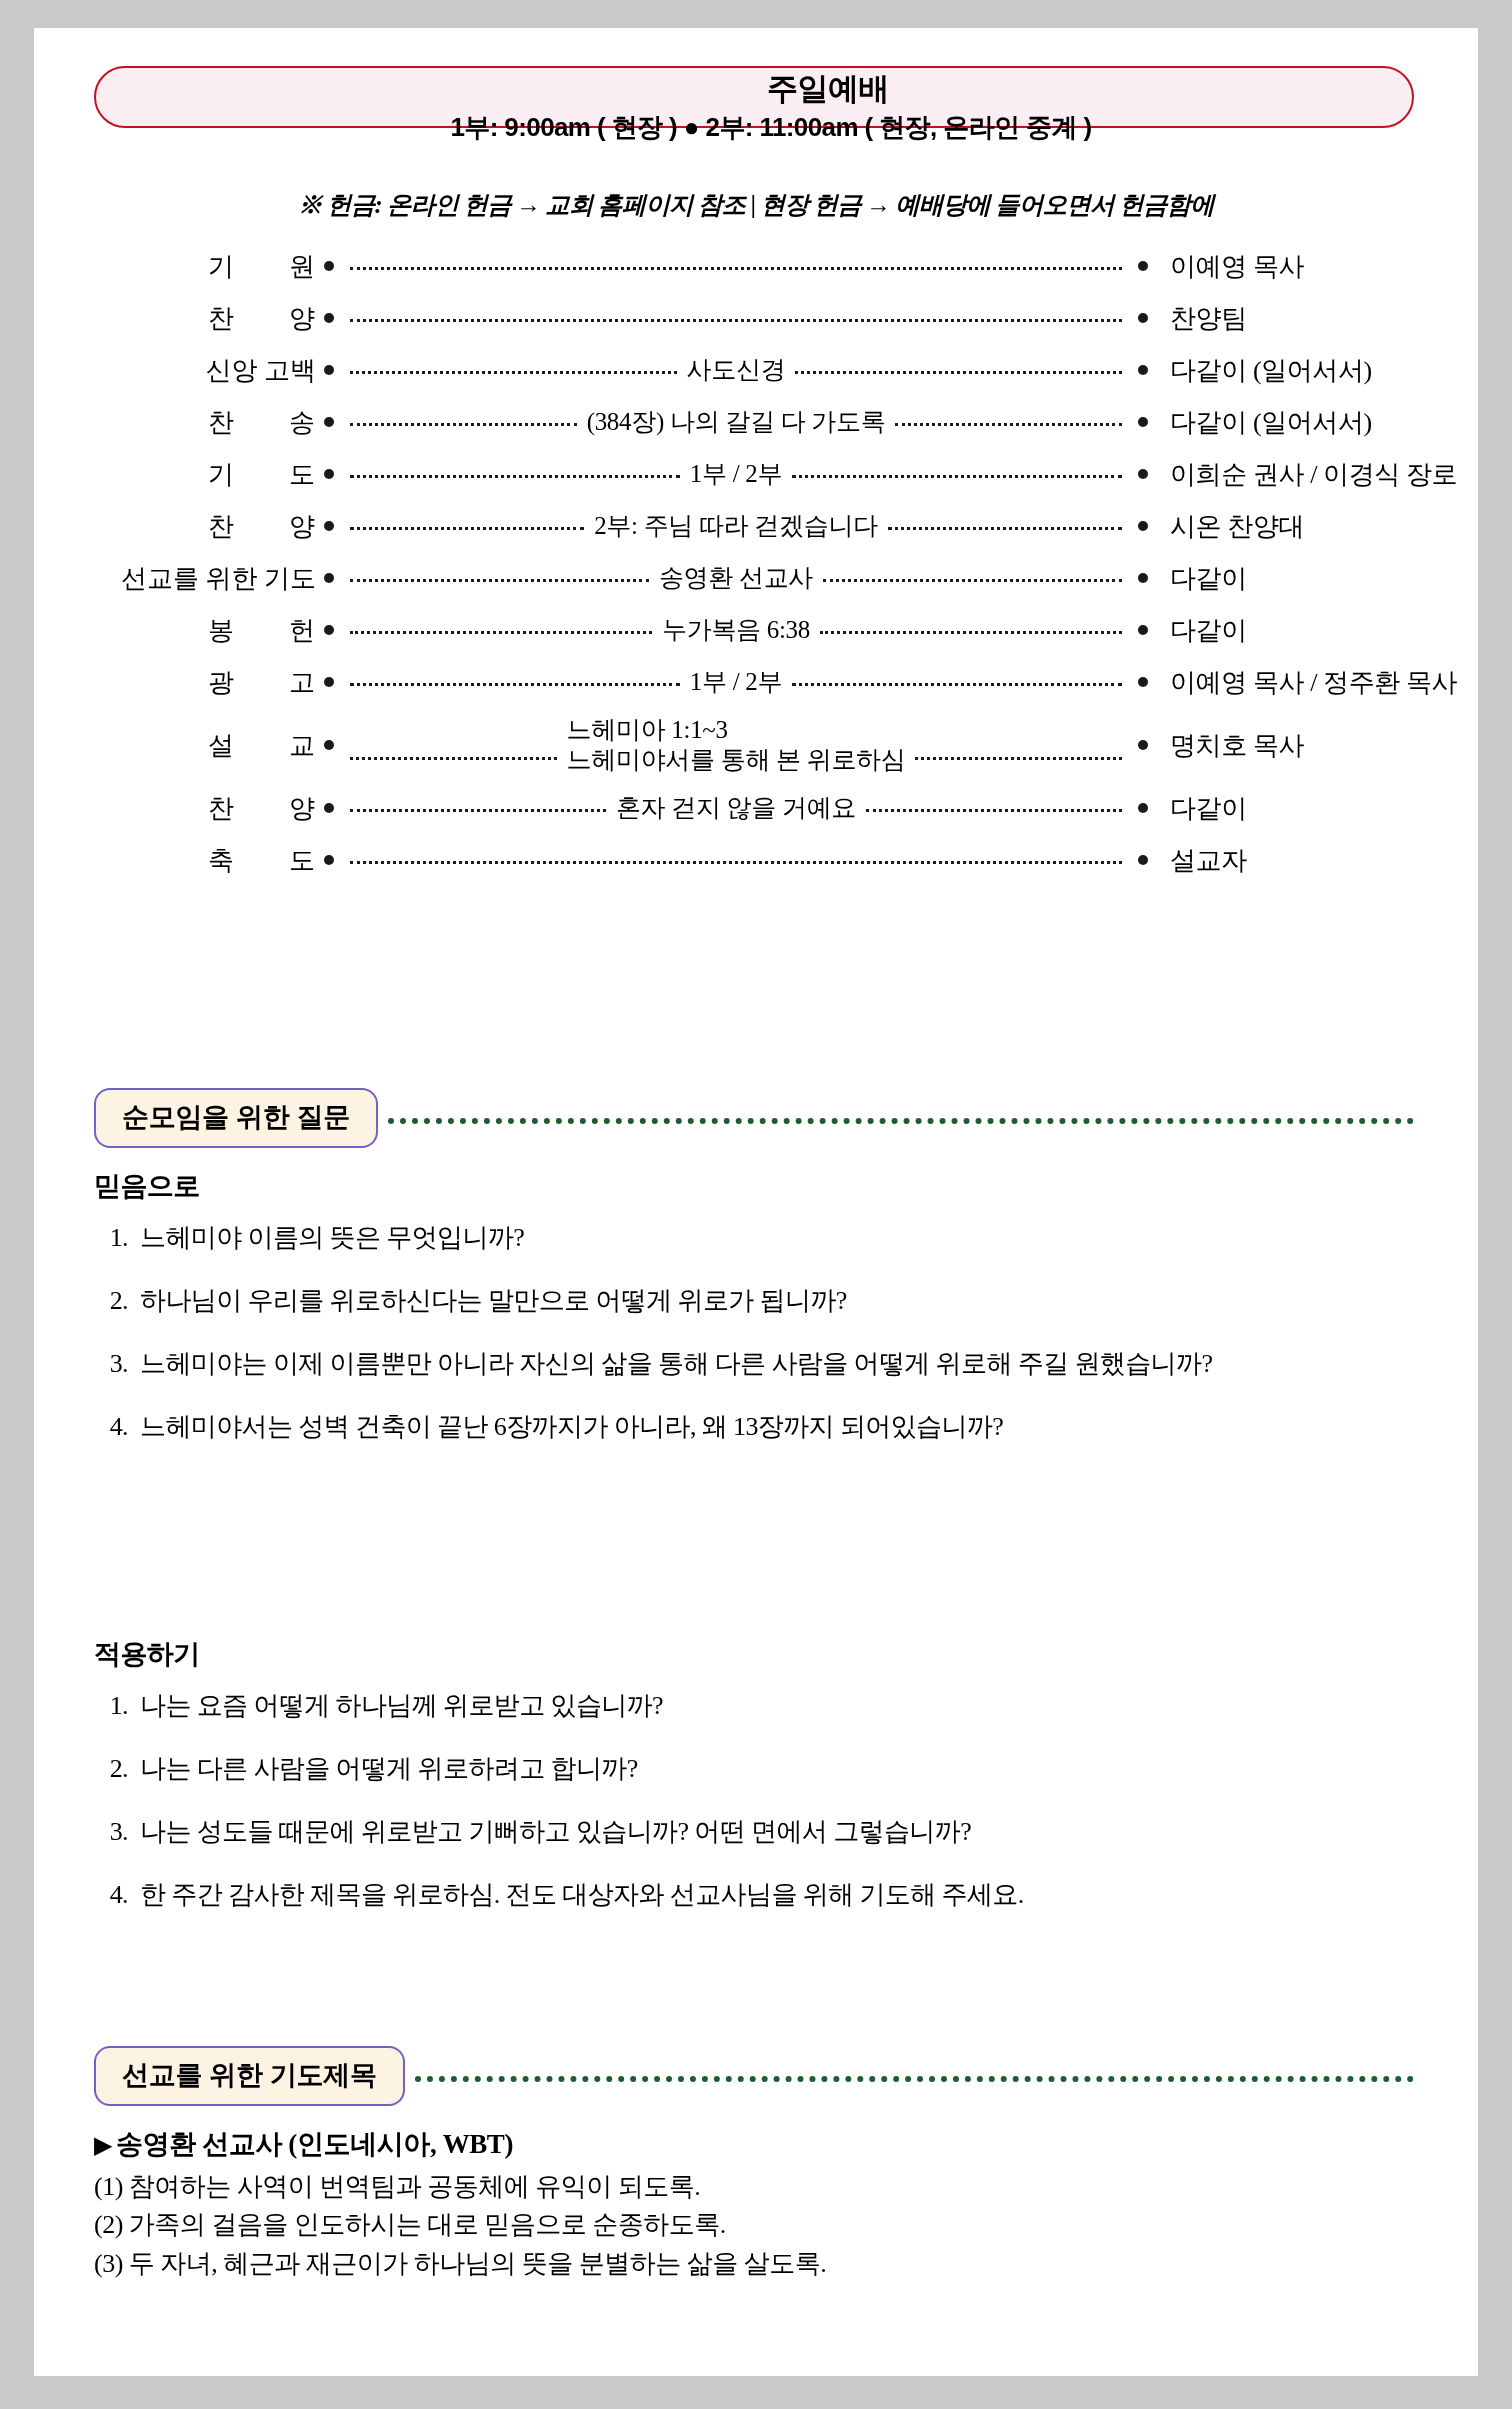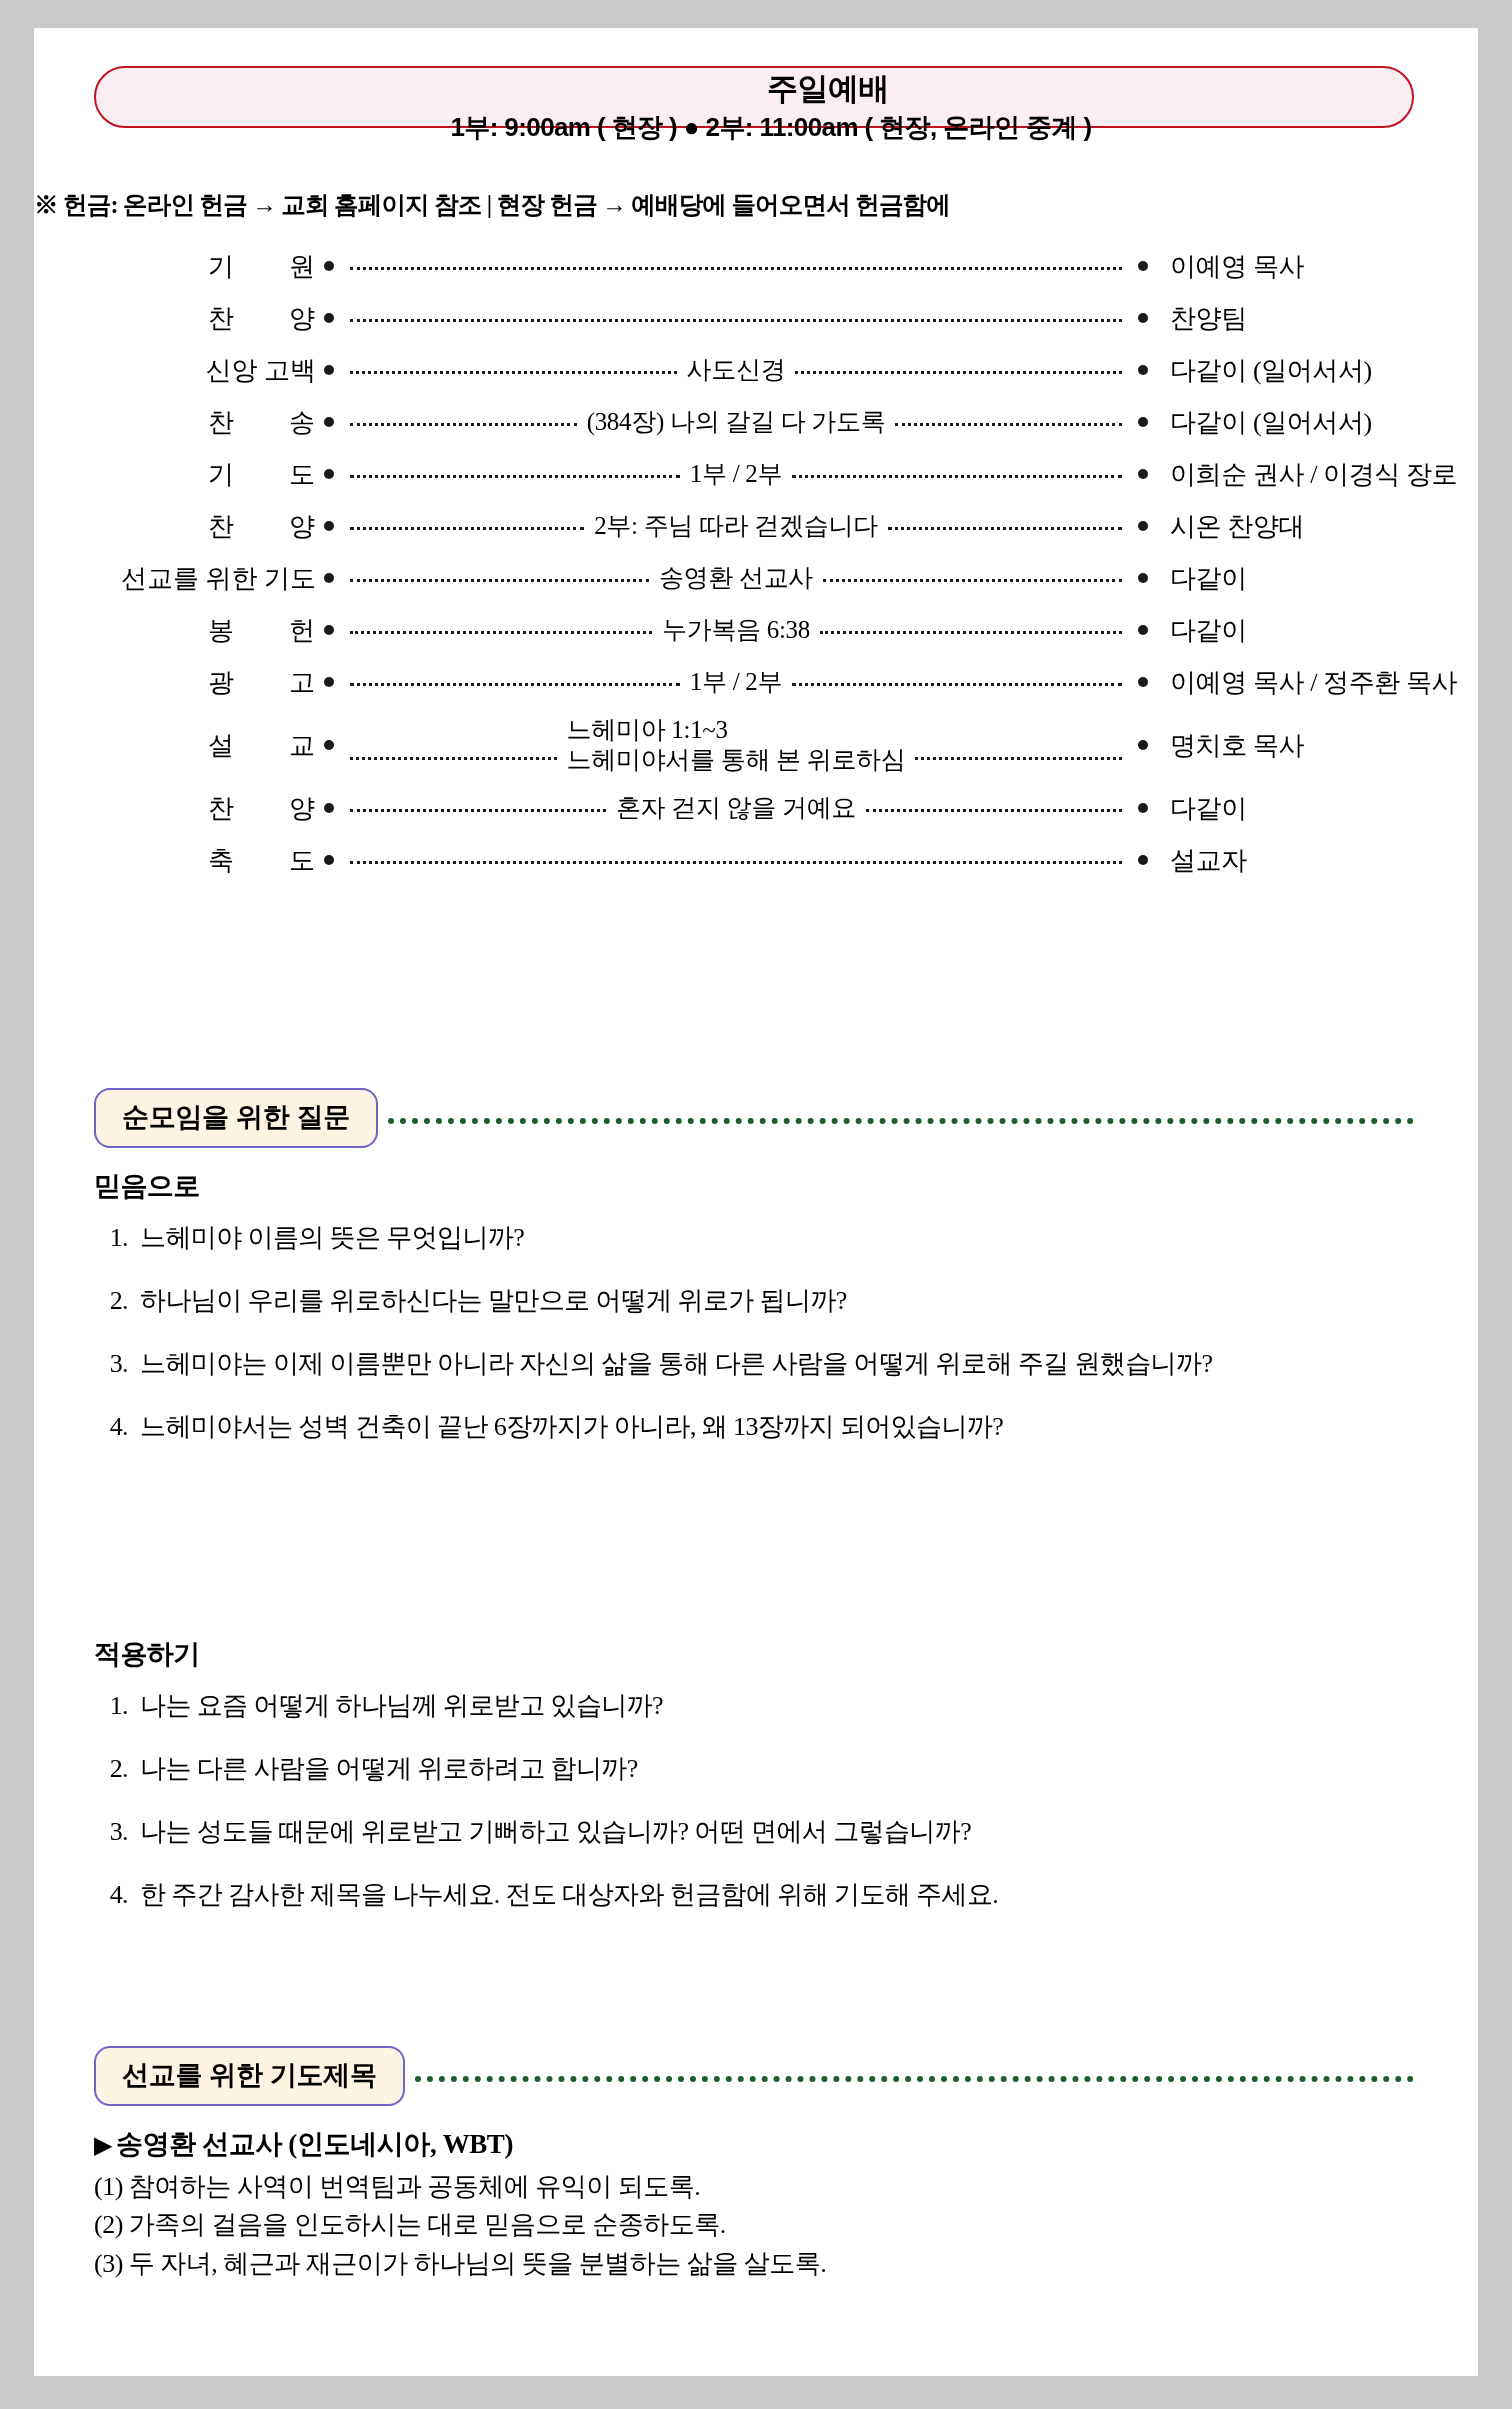--- a/index.html
+++ b/index.html
@@ -53,25 +53,26 @@
     letter-spacing: -0.6px;
     margin-left: 34px;
   }
 
   
   .offering-note {
     position: absolute;
     left: 0;
     top: 160px;
     width: 100%;
-    text-align: left;
+    text-align: center;
     font-family: "Liberation Serif", "DejaVu Serif", serif;
     font-size: 24.5px;
     font-weight: bold;
     letter-spacing: -0.8px;
+    font-style: italic;
   }
 
   
   .order {
     position: absolute;
     left: 0;
     top: 212px;
     width: 100%;
   }
   .order-row {
@@ -427,21 +428,21 @@
       <div class="qitem">
         <span class="qnum">2.</span>
         <span class="qtext">나는 다른 사람을 어떻게 위로하려고 합니까?</span>
       </div>
       <div class="qitem">
         <span class="qnum">3.</span>
         <span class="qtext">나는 성도들 때문에 위로받고 기뻐하고 있습니까? 어떤 면에서 그렇습니까?</span>
       </div>
       <div class="qitem">
         <span class="qnum">4.</span>
-        <span class="qtext">한 주간 감사한 제목을 나누세요. 전도 대상자와 헌금함에 위해 기도해 주세요.</span>
+        <span class="qtext">한 주간 감사한 제목을 위로하심. 전도 대상자와 선교사님을 위해 기도해 주세요.</span>
       </div>
     </div>
 
   <div class="section-head" style="top:2018px;align-items:center;">
     <span class="section-tab">선교를 위한 기도제목</span>
     <span class="section-rule"></span>
   </div>
 
   <div class="mission-block" style="top:2098px;">
     <div class="mission-lead">

